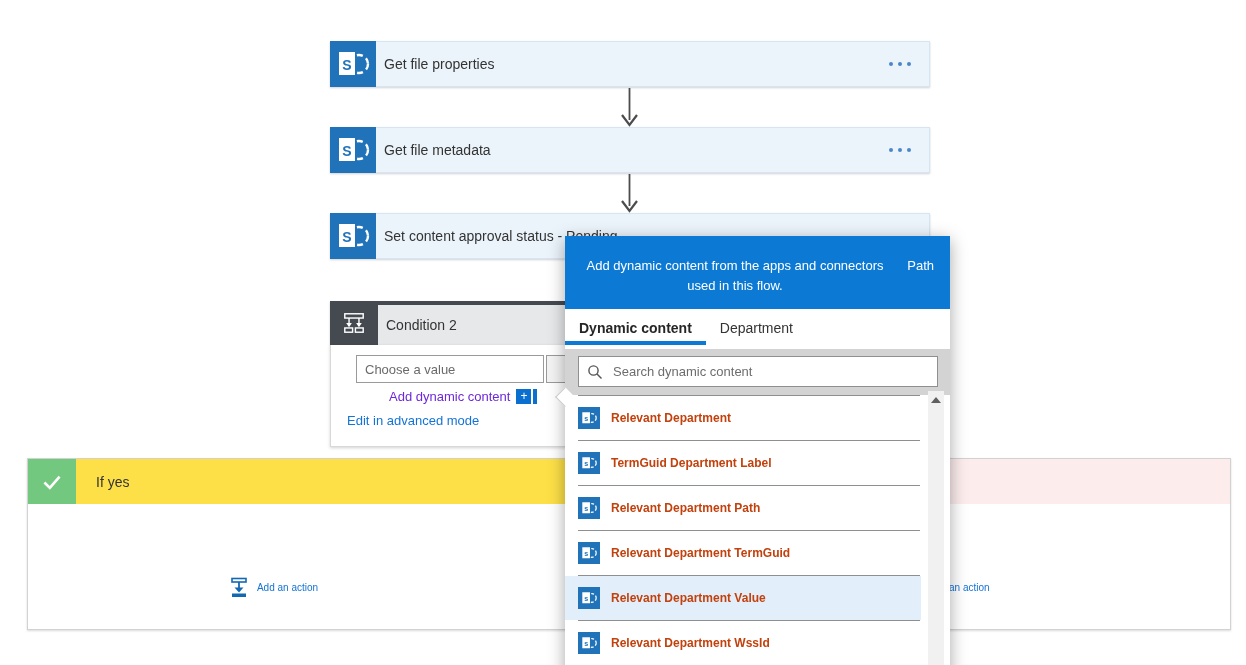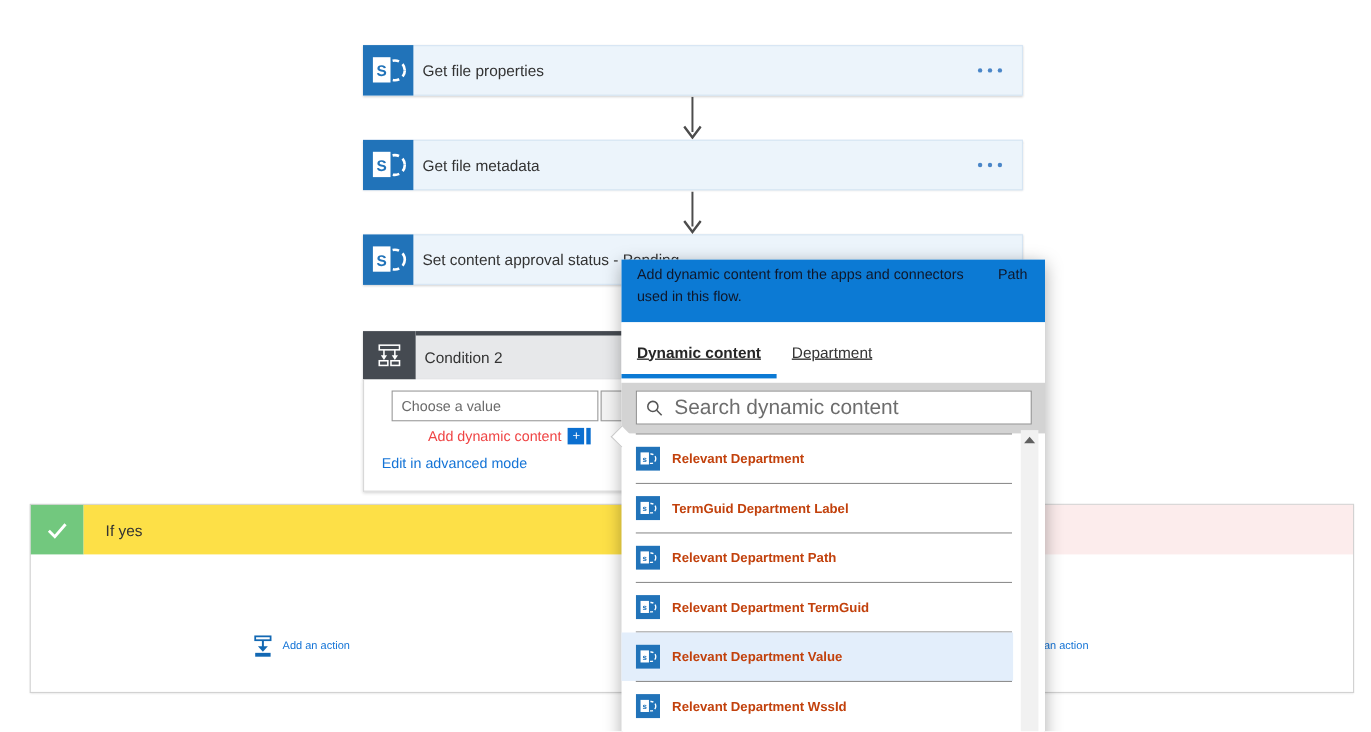--- a/index.html
+++ b/index.html
@@ -29,21 +29,21 @@
   .cond-body { position:relative; height:102px; background:#fff; border:1px solid #d8d8d8;
     border-top:none; box-shadow:0 1px 3px rgba(0,0,0,.18); }
   .choose-input { position:absolute; left:25px; top:10px; width:188px; height:28px;
     border:1px solid #9a9a9a; font-size:13px; color:#444; padding:0 8px;
     font-family:"Liberation Sans",sans-serif; outline:none; }
   .choose-input::placeholder { color:#6a6a6a; opacity:1; }
   .op-box { position:absolute; left:215px; top:10px; width:48px; height:28px;
     background:#f3f3f3; border:1px solid #9a9a9a; color:#767676; font-size:12px;
     display:flex; align-items:center; justify-content:center; }
   .adc-row { position:absolute; left:58px; top:44px; display:flex; align-items:center; gap:6px; }
-  .adc-link { font-size:13px; color:#ef4444; cursor:pointer; }
+  .adc-link { font-size:13px; color:#6d28d9; cursor:pointer; }
   .plus-wrap { display:flex; gap:2px; }
   .plus-box { width:15px; height:15px; background:#0b6fd0; color:#fff; font-size:12px;
     line-height:14px; text-align:center; display:block; }
   .plus-bar { width:4px; height:15px; background:#0b6fd0; display:block; }
   .edit-link { position:absolute; left:16px; top:68px; font-size:13px; color:#1373d6; cursor:pointer; }
 
   
   .branch { position:absolute; top:458px; height:172px; background:#fff;
     border:1px solid #d2d2d2; box-shadow:0 1px 2px rgba(0,0,0,.15); }
   .branch-yes { left:27px; width:541px; }
@@ -57,31 +57,31 @@
   .branch-yes .hbar { background:#fde047; }
   .branch-no .hbar { background:#fcecec; }
   .add-action { position:absolute; left:0; right:0; top:118px; display:flex;
     align-items:center; justify-content:center; gap:8px; cursor:pointer; }
   .branch-yes .add-action { transform:translateX(-24px); }
   .add-action span { font-size:10px; color:#1373d6;text-align:center; }
 
   
   .popup { position:absolute; left:565px; top:236px; width:385px; height:500px;
     background:#fff; box-shadow:0 4px 16px rgba(0,0,0,.35); z-index:10; }
-  .popup-head { background:#0c7ad4; color:#0f172a; display:flex; padding:4px 16px 13px 14px; }
+  .popup-head { background:#0c7ad4; color:#ffffff; display:flex; padding:20px 16px 13px 14px;text-align:center; }
   .popup-head .msg { width:312px; font-size:13px; line-height:20px; }
   .popup-head .hide { margin-left:auto; font-size:13px; cursor:pointer; padding-top:2px; }
-  .tabs { display:flex; height:55px; align-items:stretch; background:#fff; padding-top:6px;text-decoration:underline; }
+  .tabs { display:flex; height:40px; align-items:stretch; background:#fff; padding-top:6px; }
   .tab { display:flex; align-items:center; padding:0 14px; font-size:14px; color:#333;
     cursor:pointer; border-bottom:4px solid transparent; margin-bottom:4px; }
   .tab.active { font-weight:bold; color:#262626; border-bottom-color:#0c7ad4; }
   .search-strip { background:#d3d3d3; padding:7px 12px 8px 13px; }
   .search-box { background:#fff; border:1px solid #8f8f8f; height:31px; display:flex;
     align-items:center; padding:0 8px; gap:10px; }
-  .search-box input { border:none; outline:none; flex:1; font-size:19px; color:#1d4ed8;
+  .search-box input { border:none; outline:none; flex:1; font-size:13px; color:#1d4ed8;
     font-family:"Liberation Sans",sans-serif; }
   .search-box input::placeholder { color:#6d6d6d; opacity:1; }
   .dc-list { position:relative; width:356px; }
   .dc-divider { height:1px; background:#8f8f8f; margin:0 1px 0 13px; }
   .dc-row { height:44px; display:flex; align-items:center; gap:11px; padding-left:13px; cursor:pointer; }
   .dc-row.selected { background:#e3eefb; }
   .dc-row .label { font-size:12px; font-weight:bold; color:#c2410c; }
   .dc-icon { width:22px; height:22px; flex:0 0 22px; }
   .popup-scrollbar { position:absolute; right:6px; top:155px; bottom:0; width:16px;
     background:#f1f1f1; }

